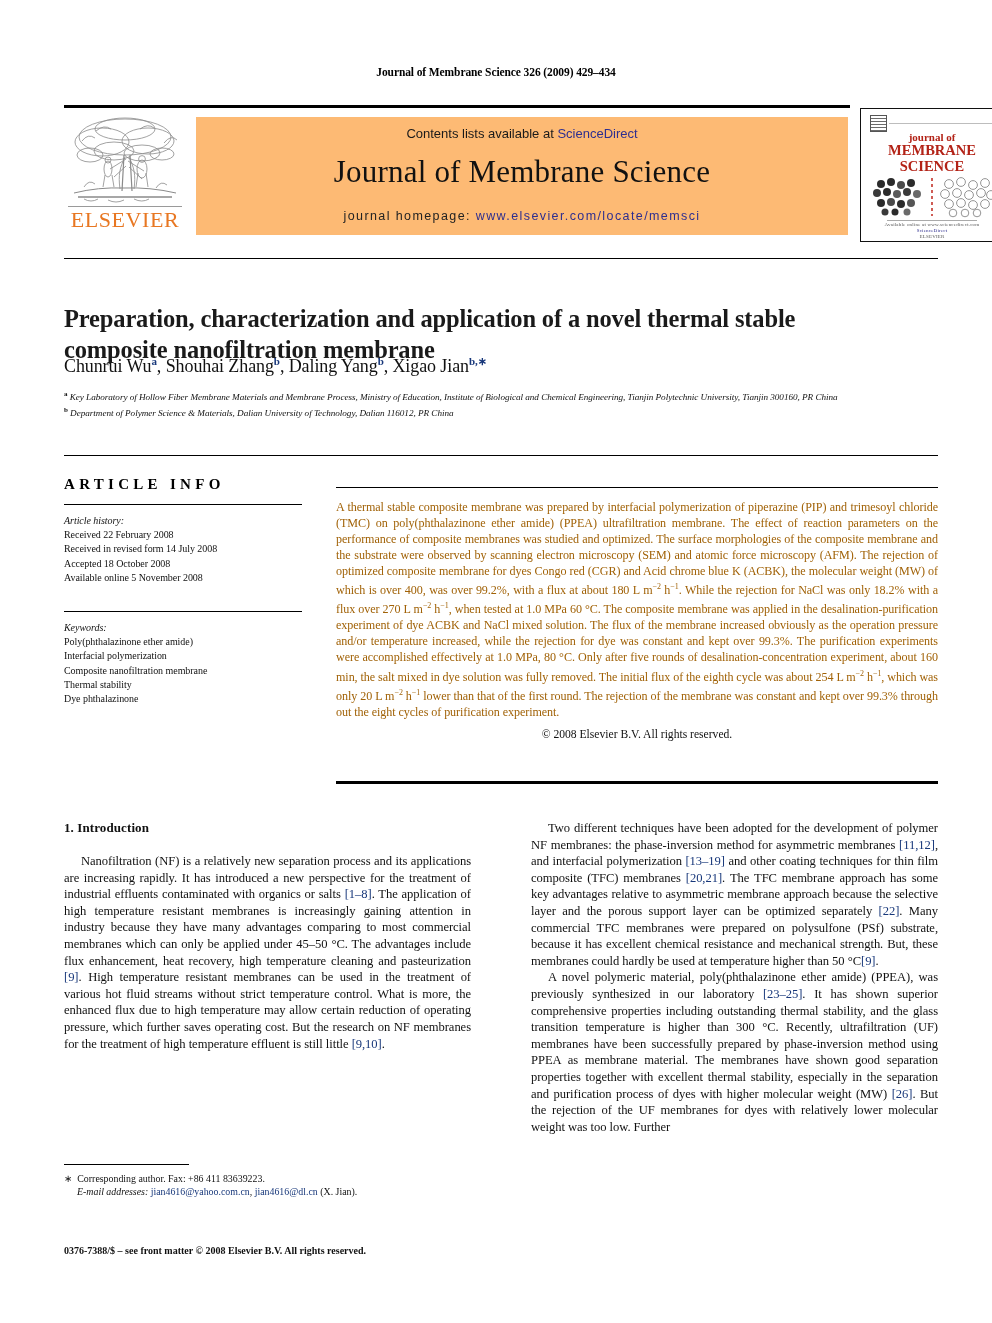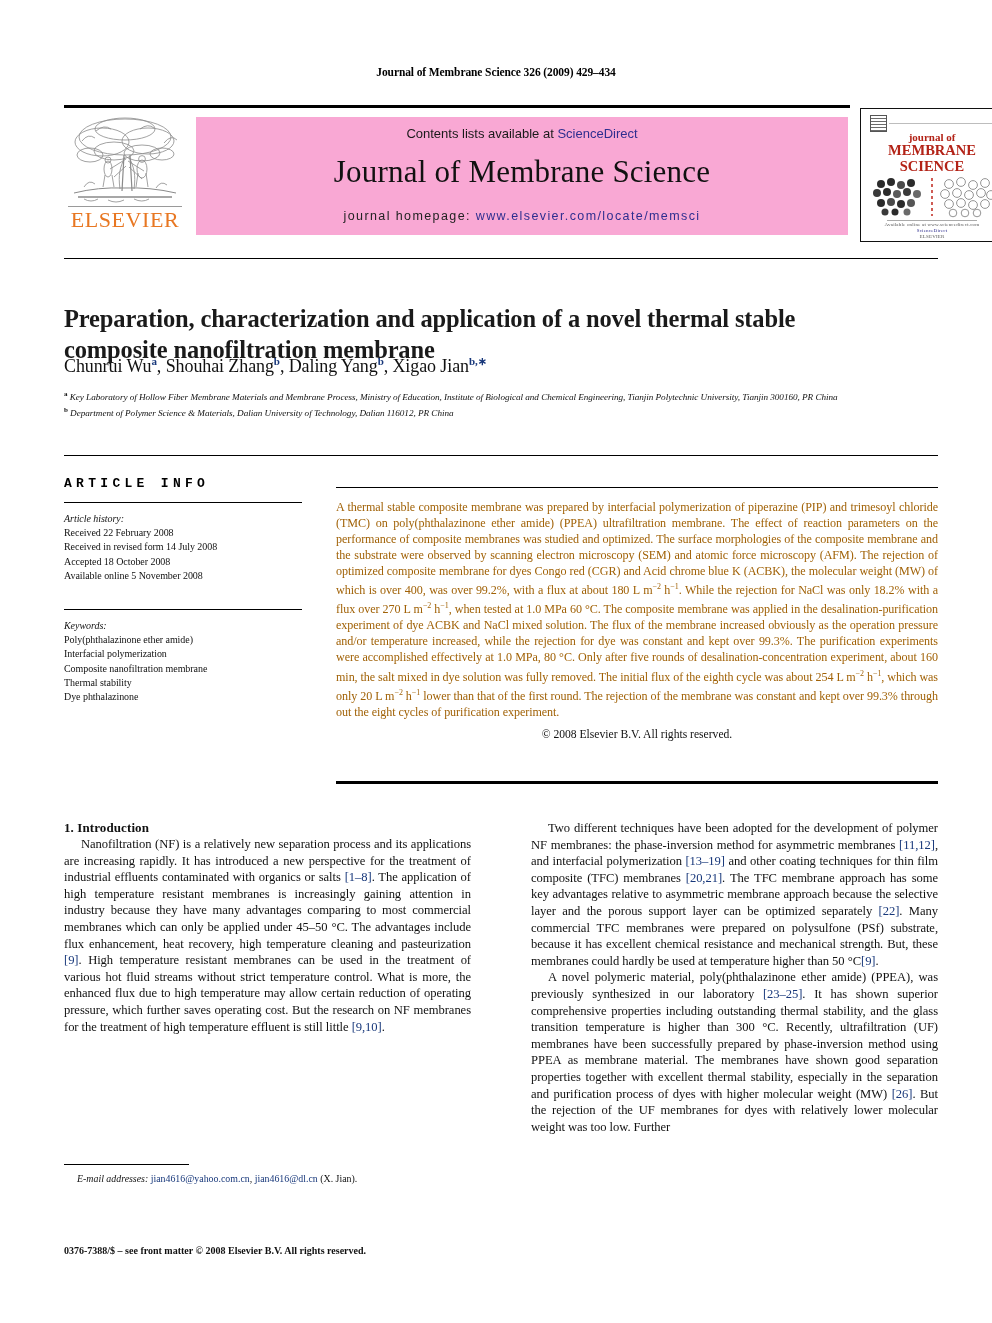--- a/index.html
+++ b/index.html
@@ -81,21 +81,21 @@
     width: 114px;
     height: 1px;
     background: #9a9a9a;
   }
 
   .sd-banner {
     position: absolute;
     left: 132px; top: 12px;
     width: 652px;
     height: 118px;
-    background: #f9a8d4;
+    background: #fdba74;
     text-align: center;
   }
   .sd-contents {
     position: absolute;
     left: 0; top: 9px;
     width: 652px;
     font-family: "Liberation Sans", sans-serif;
     font-size: 13px;
     color: #1a1a1a;
   }
@@ -270,22 +270,22 @@
     left: 64px; top: 476px;
     width: 238px;
   }
   .col-abstract {
     position: absolute;
     left: 336px; top: 476px;
     width: 602px;
   }
 
   .sec-head {
-    font-family: Liberation Mono, monospace;
-    font-size: 13px;
+    font-family: Liberation Serif, serif;
+    font-size: 15px;
     font-weight: 700;
     letter-spacing: 4.3px;
     color: #000;
   }
   .hr-thin {
     height: 1px;
     background: #000;
     margin-top: 11px;
   }
 
@@ -349,21 +349,21 @@
   }
   .body-par {
     font-family: "Liberation Serif", serif;
     font-size: 12.6px;
     line-height: 16.6px;
     text-align: justify;
     color: #111;
     text-indent: 17px;
     letter-spacing: -0.06px;
   }
-  .body-col-left .body-par.first { }
+  .body-col-left .body-par.first { margin-top: 17px; }
   .body-col-right .body-par.first { margin-top: 0; }
   .body-par + .body-par { margin-top: 0; }
   .ref { color: #17377a; }
 
   
   .foot-rule {
     position: absolute;
     left: 64px; top: 1164px;
     width: 125px;
     height: 1px;
@@ -557,20 +557,21 @@
     <div class="body-par first">Nanofiltration (NF) is a relatively new separation process and its applications are increasing rapidly. It has introduced a new perspective for the treatment of industrial effluents contaminated with organics or salts <span class="ref">[1–8]</span>. The application of high temperature resistant membranes is increasingly gaining attention in industry because they have many advantages comparing to most commercial membranes which can only be applied under 45–50 °C. The advantages include flux enhancement, heat recovery, high temperature cleaning and pasteurization <span class="ref">[9]</span>. High temperature resistant membranes can be used in the treatment of various hot fluid streams without strict temperature control. What is more, the enhanced flux due to high temperature may allow certain reduction of operating pressure, which further saves operating cost. But the research on NF membranes for the treatment of high temperature effluent is still little <span class="ref">[9,10]</span>.</div>
   </div>
 
   <div class="body-col-right">
     <div class="body-par first">Two different techniques have been adopted for the development of polymer NF membranes: the phase-inversion method for asymmetric membranes <span class="ref">[11,12]</span>, and interfacial polymerization <span class="ref">[13–19]</span> and other coating techniques for thin film composite (TFC) membranes <span class="ref">[20,21]</span>. The TFC membrane approach has some key advantages relative to asymmetric membrane approach because the selective layer and the porous support layer can be optimized separately <span class="ref">[22]</span>. Many commercial TFC membranes were prepared on polysulfone (PSf) substrate, because it has excellent chemical resistance and mechanical strength. But, these membranes could hardly be used at temperature higher than 50 °C<span class="ref">[9]</span>.</div>
     <div class="body-par">A novel polymeric material, poly(phthalazinone ether amide) (PPEA), was previously synthesized in our laboratory <span class="ref">[23–25]</span>. It has shown superior comprehensive properties including outstanding thermal stability, and the glass transition temperature is higher than 300 °C. Recently, ultrafiltration (UF) membranes have been successfully prepared by phase-inversion method using PPEA as membrane material. The membranes have shown good separation properties together with excellent thermal stability, especially in the separation and purification process of dyes with higher molecular weight (MW) <span class="ref">[26]</span>. But the rejection of the UF membranes for dyes with relatively lower molecular weight was too low. Further</div>
   </div>
 
   <div class="foot-rule"></div>
   <div class="footnote">
+    <div><span class="star">∗</span><span>Corresponding author. Fax: +86 411 83639223.</span></div>
     <div class="indent"><span class="emaillabel">E-mail addresses:</span> <span class="mail">jian4616@yahoo.com.cn</span><span>, </span><span class="mail">jian4616@dl.cn</span><span> (X. Jian).</span></div>
   </div>
 
   <div class="imprint">
     <div>0376-7388/$ – see front matter © 2008 Elsevier B.V. All rights reserved.</div>
   </div>
 
 </div>
 
 </body></html>

